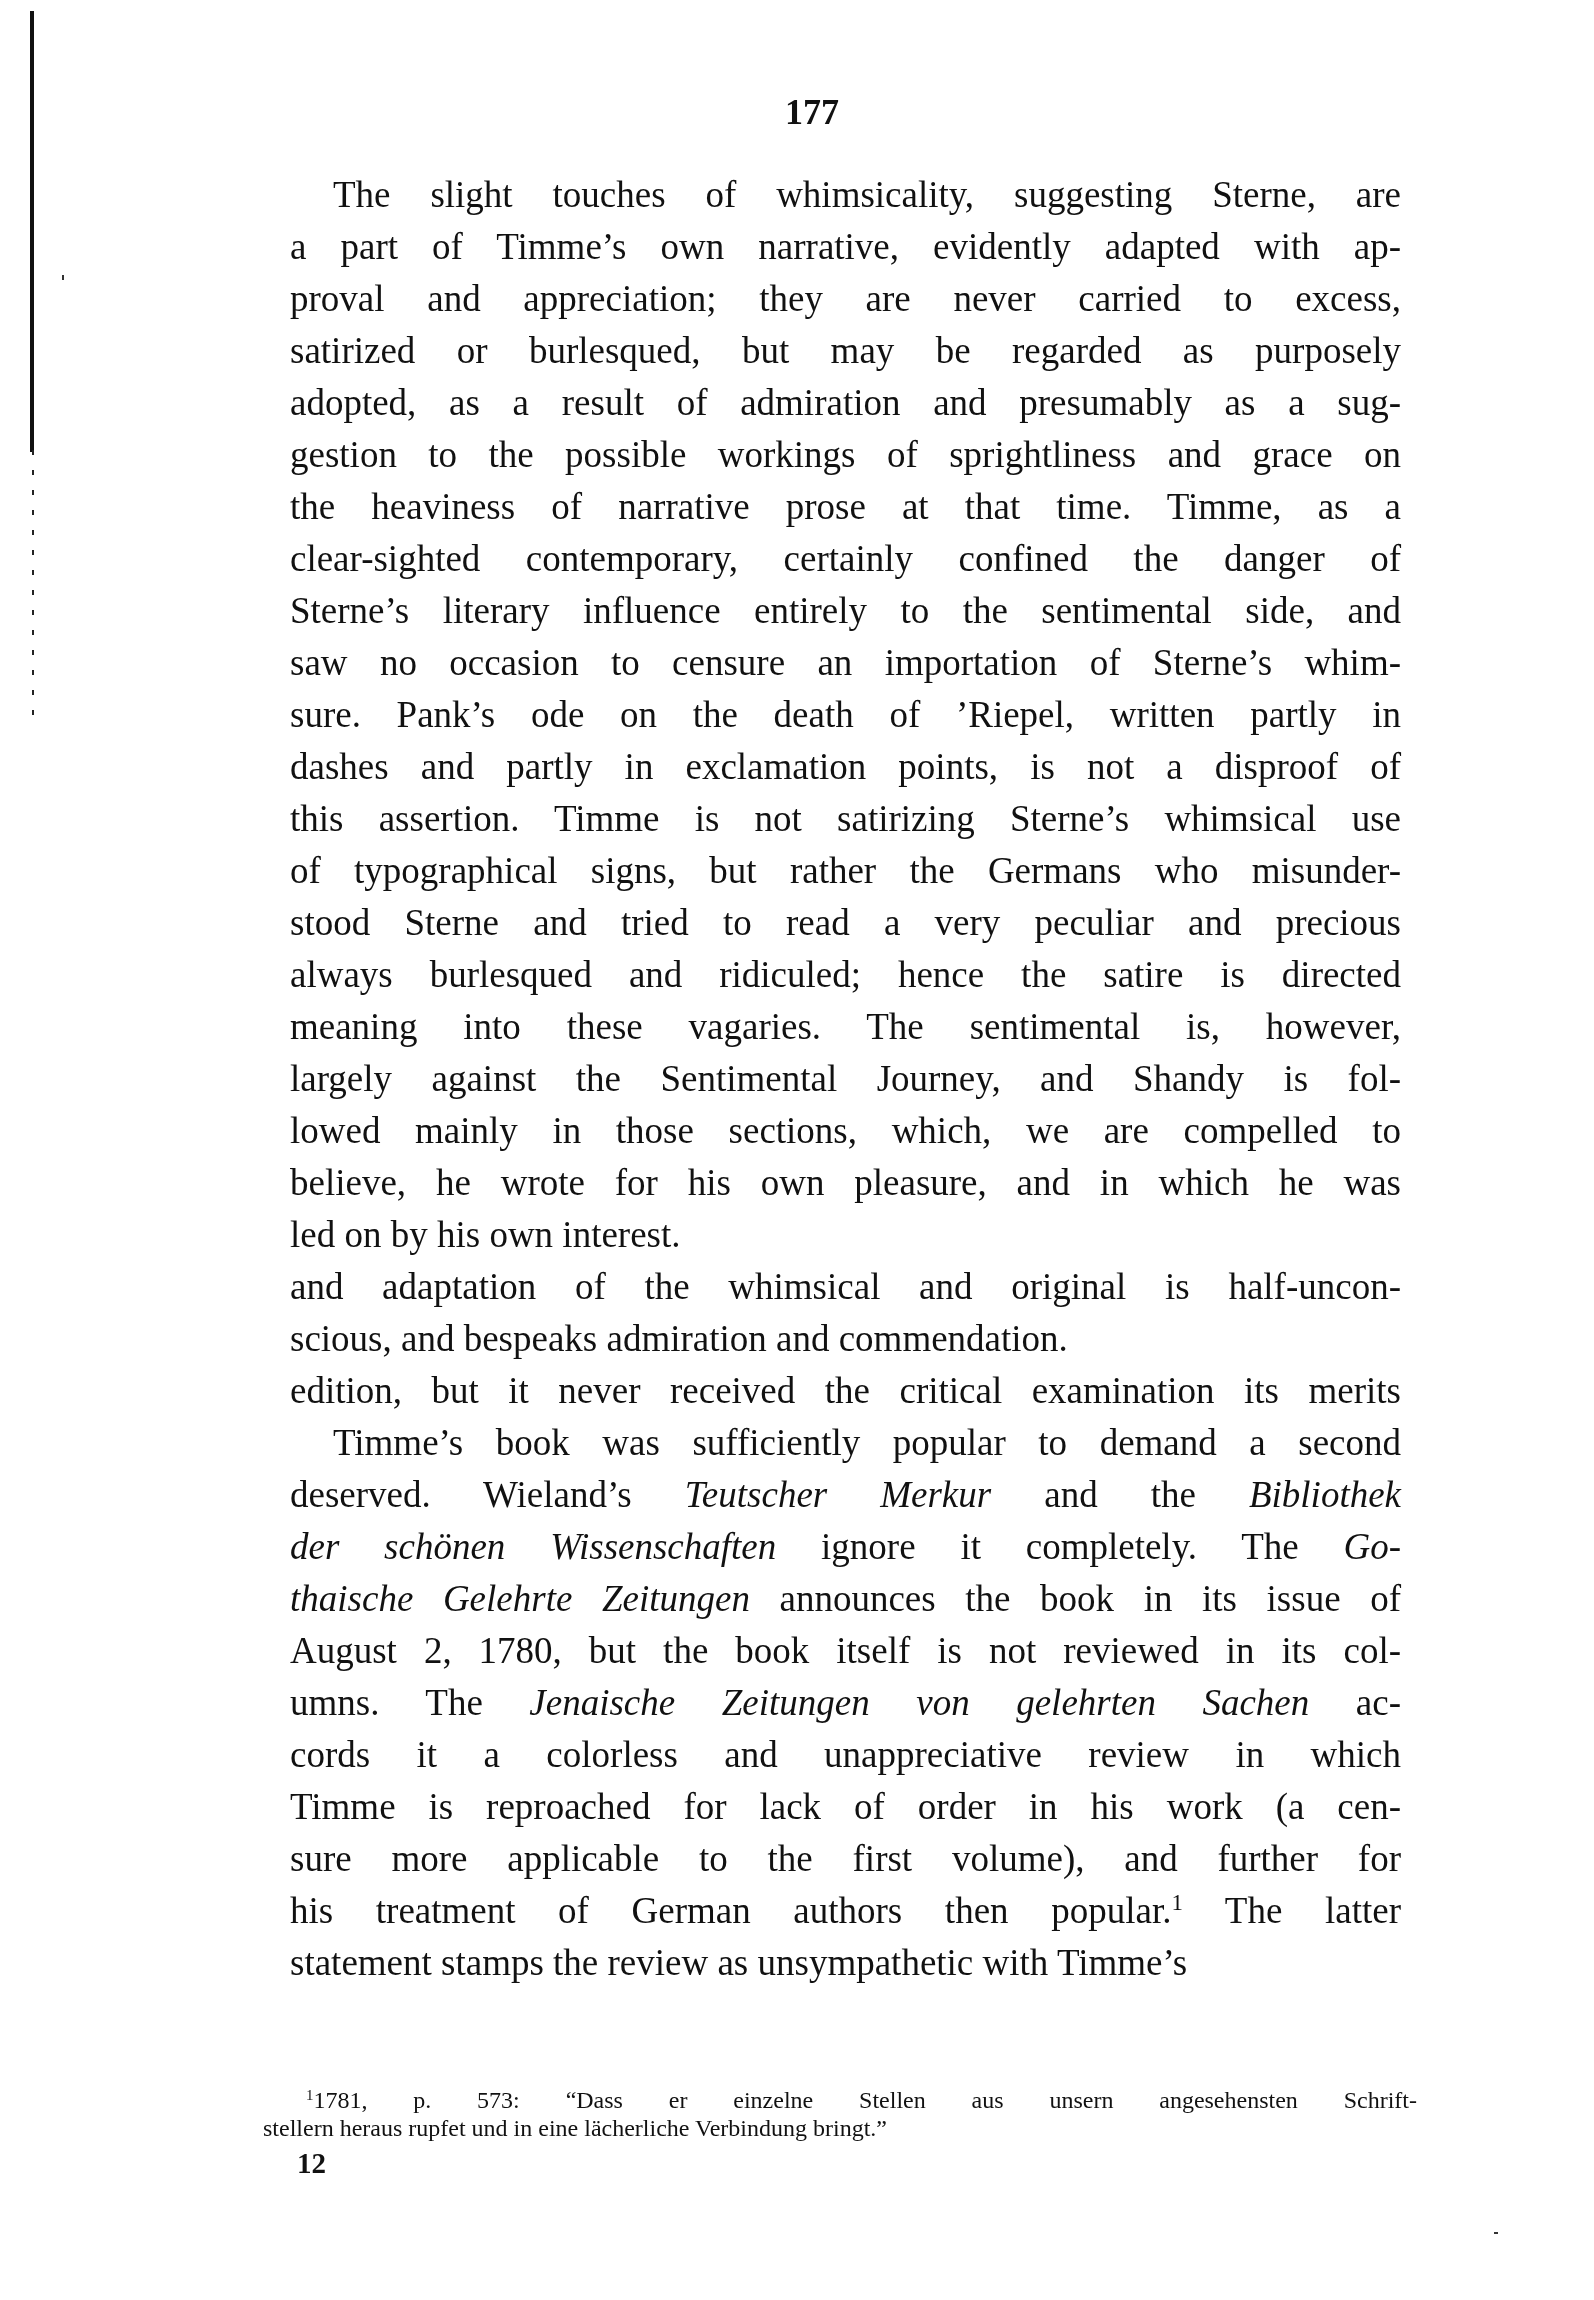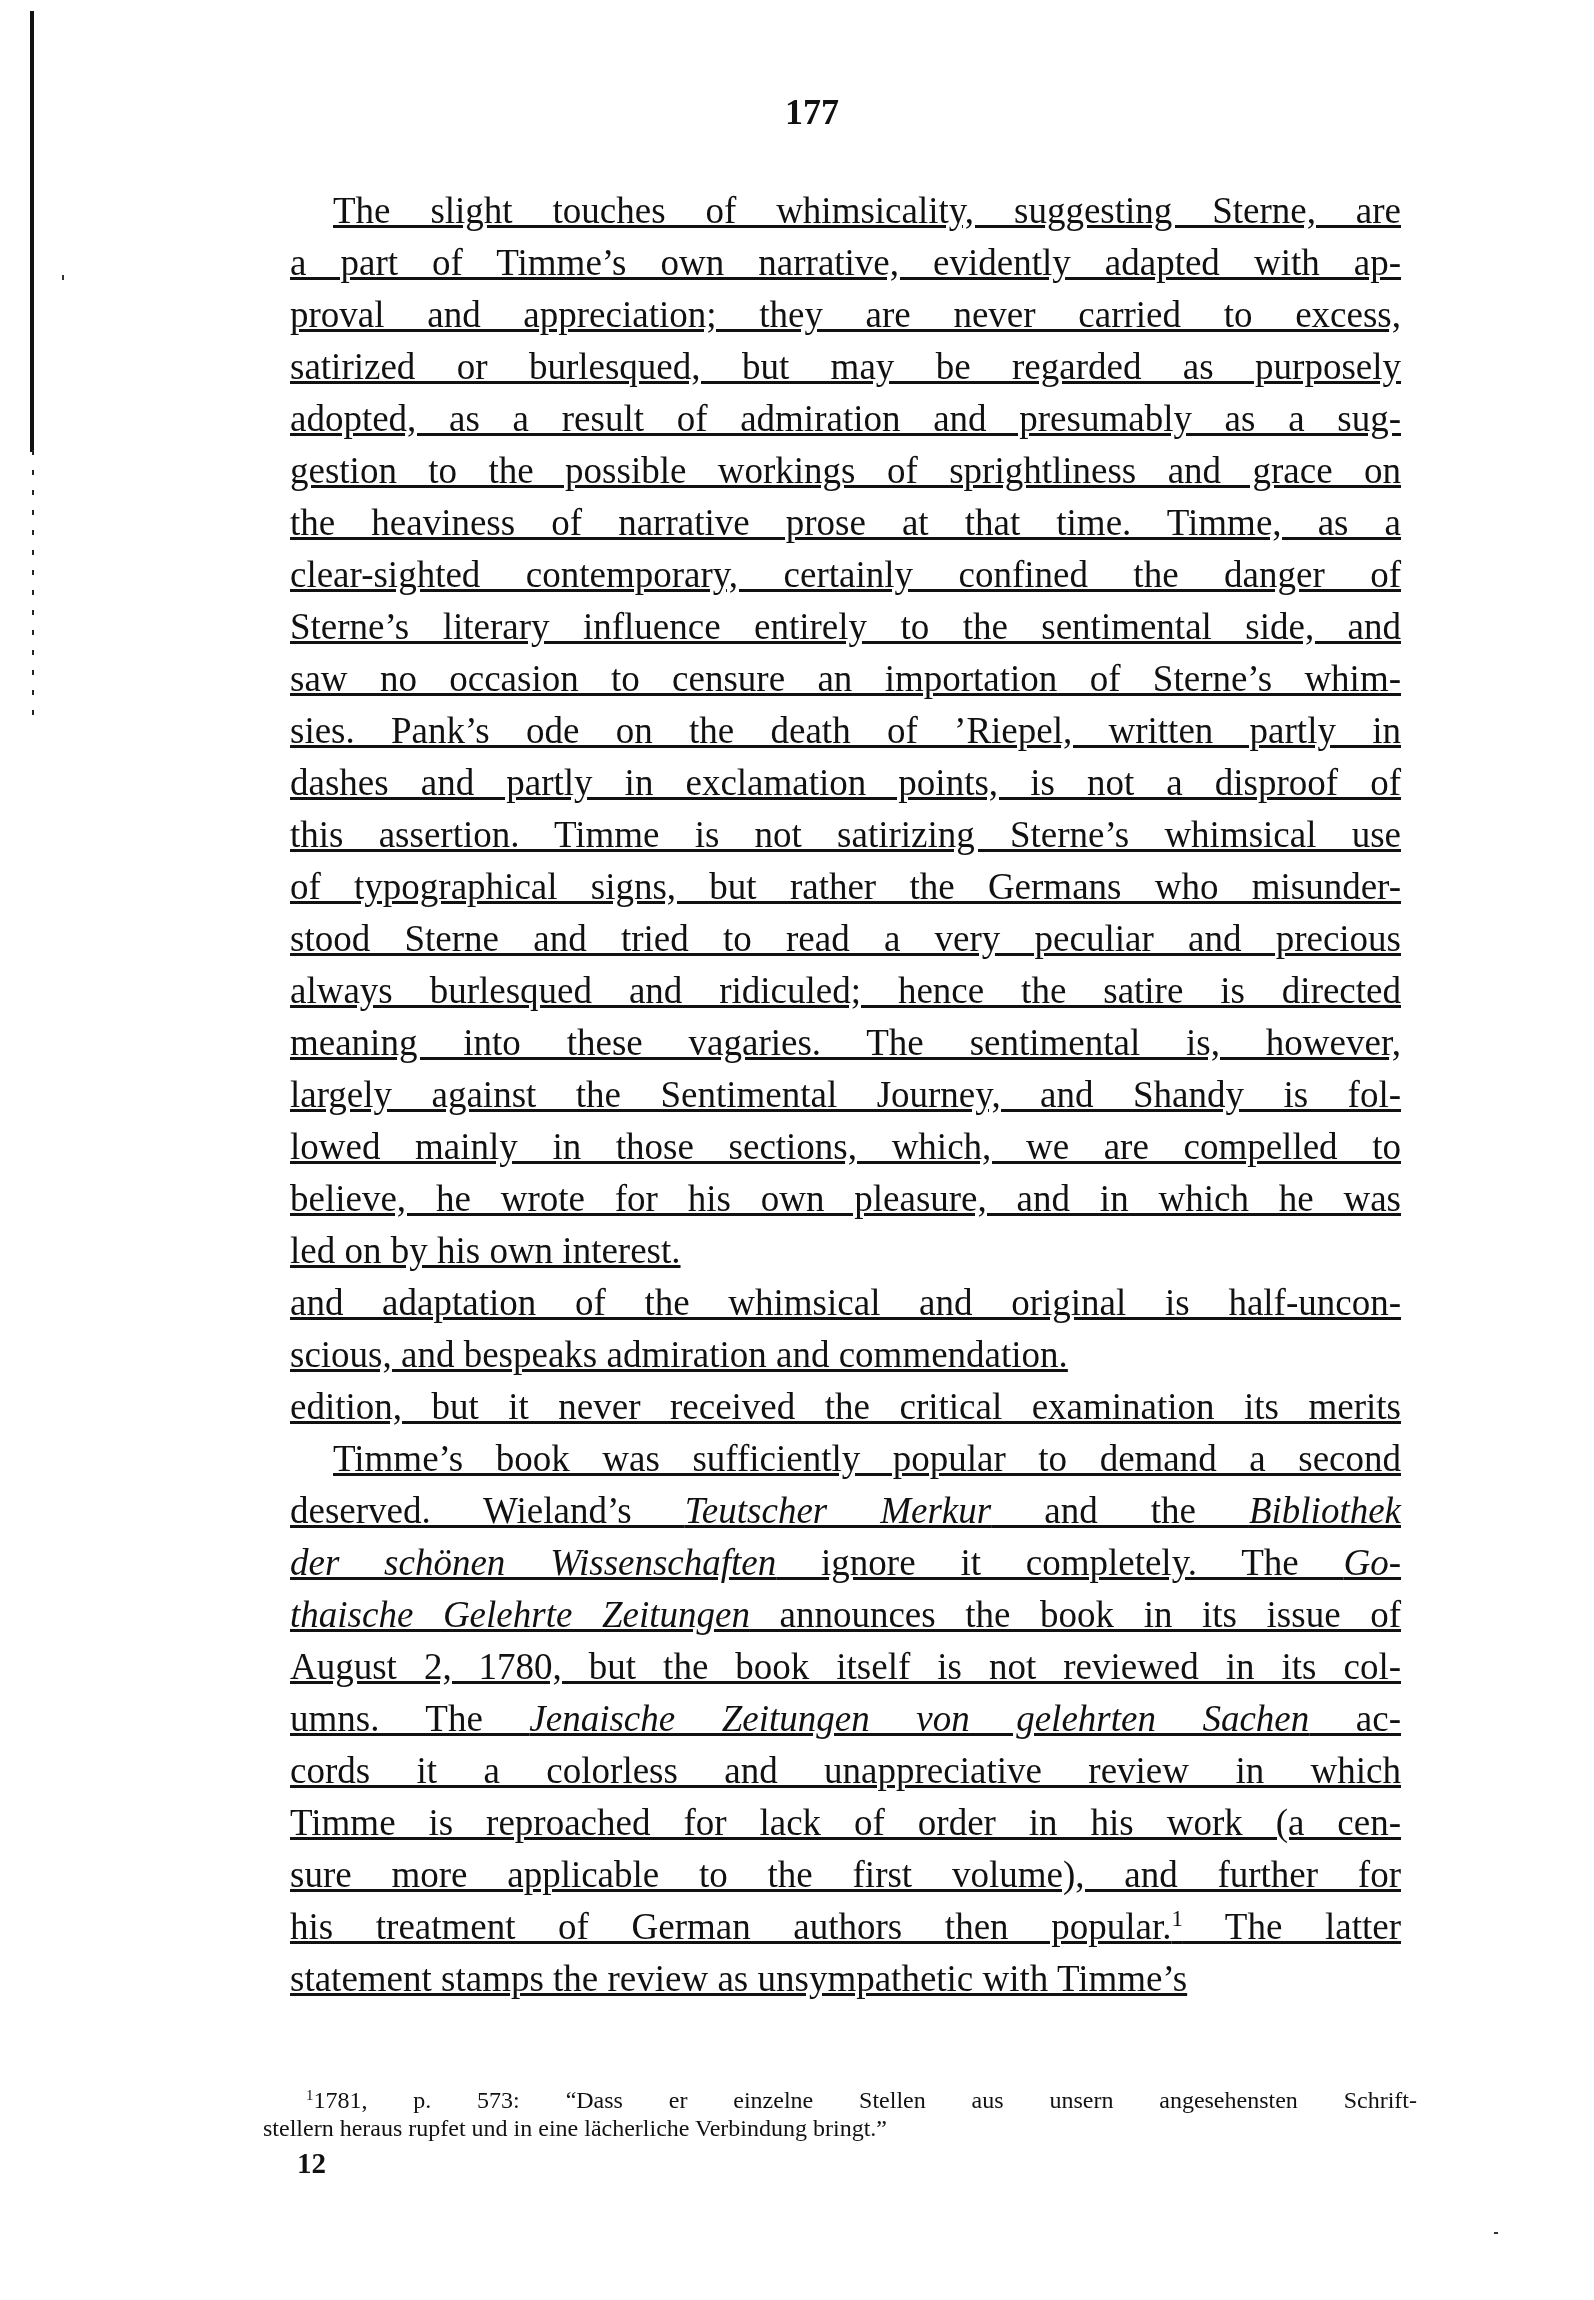--- a/index.html
+++ b/index.html
@@ -4,21 +4,21 @@
 <style>
   html, body { margin: 0; padding: 0; background: #ffffff; }
   body { width: 1595px; height: 2301px; position: relative; overflow: hidden;
          font-family: "Liberation Serif", "DejaVu Serif", serif; color: #111111; }
   .edge-line { position: absolute; left: 30px; top: 10.8px; width: 3.6px; height: 441px; background: #111; }
   .edge-dots { position: absolute; left: 32px; top: 450px; width: 1.8px; height: 279px;
                background: repeating-linear-gradient(to bottom, #222 0 5.4px, transparent 5.4px 20px); }
   .stray-mark { position: absolute; width: 1.8px; height: 5.4px; background: #333; }
   .page-number { position: absolute; left: 0; width: 1595px; top: 90px; text-align: center;
                  font-size: 36px; font-weight: bold; line-height: 45px; padding-left: 29px; box-sizing: border-box; }
-  .body-text { position: absolute; left: 247px; top: 185px; width: 1154px; font-size: 37px; line-height: 52px; text-decoration: underline; }
+  .body-text { position: absolute; left: 247px; top: 169px; width: 1154px; font-size: 37px; line-height: 52px; }
   .para { margin: 0; text-align: justify; text-indent: 43px; hyphens: manual; }
   .line { display: block; text-align: justify; text-align-last: justify; white-space: nowrap; height: 52px; }
   .line.last { text-align-last: left; }
   .line.indent { padding-left: 43px; }
   i { font-style: italic; }
   .footnotes { position: absolute; left: 247px; top: 2086px; width: 1154px; font-size: 24px; line-height: 28px; margin-left: 16px; }
   .fn-line { display: block; white-space: nowrap; text-align: justify; text-align-last: justify; }
   .fn-line.indent { padding-left: 43px; }
   .fn-line.last { text-align-last: left; }
   sup { font-size: 0.62em; vertical-align: 0.55em; line-height: 0; }
@@ -39,21 +39,21 @@
       <span class="line indent"><span>The slight touches of whimsicality, suggesting Sterne, are</span></span>
       <span class="line"><span>a part of Timme’s own narrative, evidently adapted with ap-</span></span>
       <span class="line"><span>proval and appreciation; they are never carried to excess,</span></span>
       <span class="line"><span>satirized or burlesqued, but may be regarded as purposely</span></span>
       <span class="line"><span>adopted, as a result of admiration and presumably as a sug-</span></span>
       <span class="line"><span>gestion to the possible workings of sprightliness and grace on</span></span>
       <span class="line"><span>the heaviness of narrative prose at that time.  Timme, as a</span></span>
       <span class="line"><span>clear-sighted contemporary, certainly confined the danger of</span></span>
       <span class="line"><span>Sterne’s literary influence entirely to the sentimental side, and</span></span>
       <span class="line"><span>saw no occasion to censure an importation of Sterne’s whim-</span></span>
-      <span class="line"><span>sies.  Pank’s ode on the death of ’Riepel, written partly in</span></span>
+      <span class="line"><span>sure.  Pank’s ode on the death of ’Riepel, written partly in</span></span>
       <span class="line"><span>dashes and partly in exclamation points, is not a disproof of</span></span>
       <span class="line"><span>this assertion.  Timme is not satirizing Sterne’s whimsical use</span></span>
       <span class="line"><span>of typographical signs, but rather the Germans who misunder-</span></span>
       <span class="line"><span>stood Sterne and tried to read a very peculiar and precious</span></span>
       <span class="line"><span>always burlesqued and ridiculed; hence the satire is directed</span></span>
       <span class="line"><span>meaning into these vagaries.  The sentimental is, however,</span></span>
       <span class="line"><span>largely against the Sentimental Journey, and Shandy is fol-</span></span>
       <span class="line"><span>lowed mainly in those sections, which, we are compelled to</span></span>
       <span class="line"><span>believe, he wrote for his own pleasure, and in which he was</span></span>
       <span class="line last"><span>led on by his own interest.</span></span>

